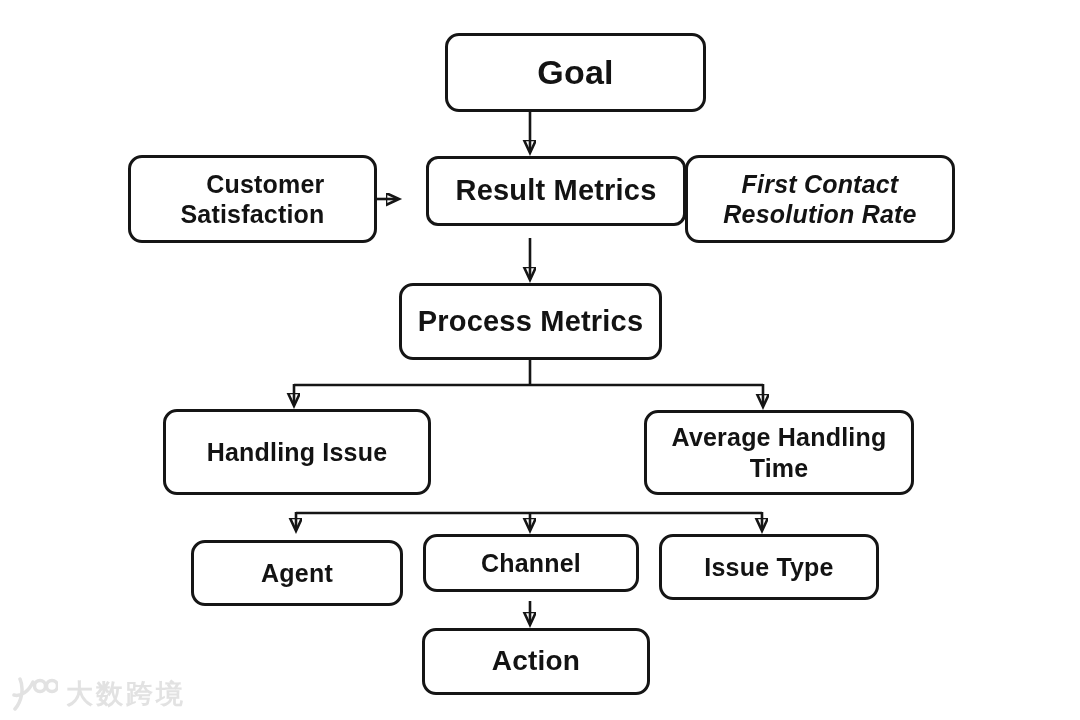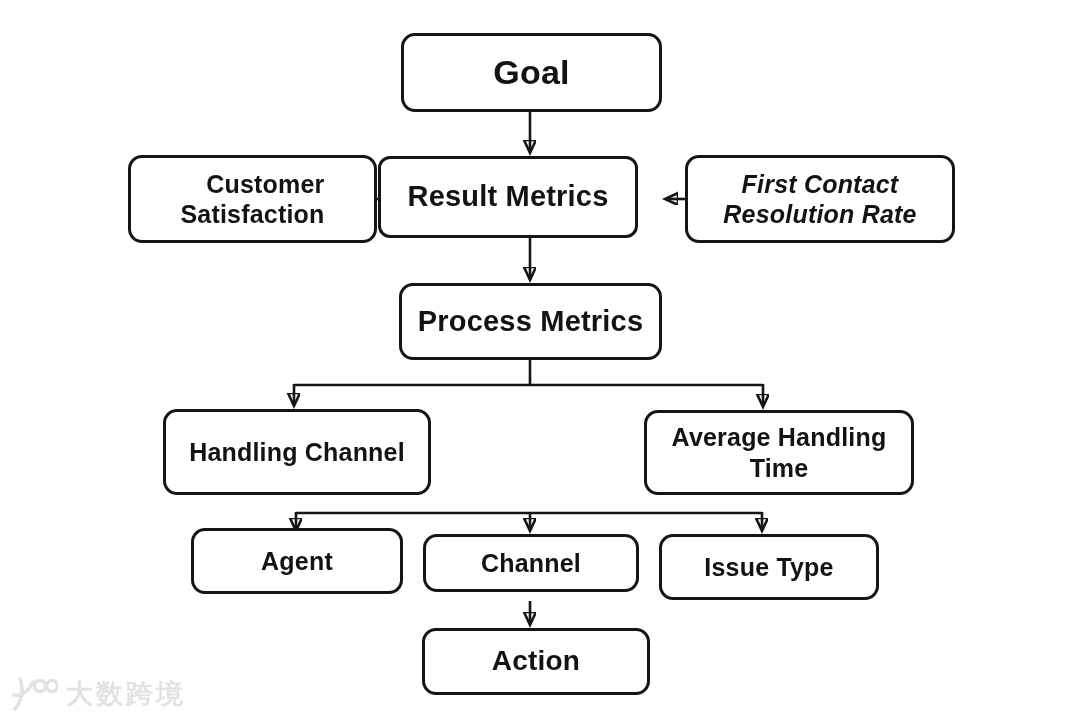--- a/index.html
+++ b/index.html
@@ -36,21 +36,21 @@
     text-align: center;
     background: #ffffff;
     border: 3px solid #151515;
     border-radius: 14px;
     color: #131313;
     font-weight: bold;
     line-height: 1.22;
     white-space: pre-line;
     letter-spacing: 0.2px;
   }
-  .fs-xl { font-size: 34px; }
+  .fs-xl { font-size: 34px; margin-left: 44px; }
   .fs-lg { font-size: 29px; }
   .fs-md { font-size: 25px; }
   .fs-ac { font-size: 28px; }
   .watermark {
     position: absolute;
     left: 12px;
     top: 676px;
     display: flex;
     align-items: center;
     gap: 8px;
@@ -89,33 +89,33 @@
     <path d="M530,512 L530,530" marker-end="url(#ah)"></path>
     <path d="M762,512 L762,530" marker-end="url(#ah)"></path>
     <path d="M530,601 L530,624" marker-end="url(#ah)"></path>
   </svg>
 
   <div class="node fs-xl" style="left:401px; top:33px; width:261px; height:79px;">Goal</div>
 
   <div class="node fs-md" style="left:128px; top:155px; width:249px; height:88px;text-align:right;">Customer
 Satisfaction</div>
 
-  <div class="node fs-lg" style="left:378px; top:156px; width:260px; height:82px;border-radius:12px;">Result Metrics</div>
+  <div class="node fs-lg" style="left:426px; top:156px; width:260px; height:70px;border-radius:12px;">Result Metrics</div>
 
   <div class="node fs-md" style="left:685px; top:155px; width:270px; height:88px;font-style:italic;">First Contact
 Resolution Rate</div>
 
   <div class="node fs-lg" style="left:399px; top:283px; width:263px; height:77px;">Process Metrics</div>
 
-  <div class="node fs-md" style="left:163px; top:409px; width:268px; height:86px;">Handling Channel</div>
+  <div class="node fs-md" style="left:163px; top:409px; width:268px; height:86px;">Handling Issue</div>
 
   <div class="node fs-md" style="left:628px; top:410px; width:270px; height:85px;margin-left:16px;">Average Handling
 Time</div>
 
-  <div class="node fs-md" style="left:191px; top:528px; width:212px; height:66px;">Agent</div>
+  <div class="node fs-md" style="left:191px; top:540px; width:212px; height:66px;">Agent</div>
 
   <div class="node fs-md" style="left:423px; top:534px; width:216px; height:58px;">Channel</div>
 
   <div class="node fs-md" style="left:659px; top:534px; width:220px; height:66px;">Issue Type</div>
 
   <div class="node fs-ac" style="left:422px; top:628px; width:228px; height:67px;">Action</div>
 
   <div class="watermark">
     <span class="wm-logo">
       <svg width="46" height="36" viewBox="0 0 46 36">

